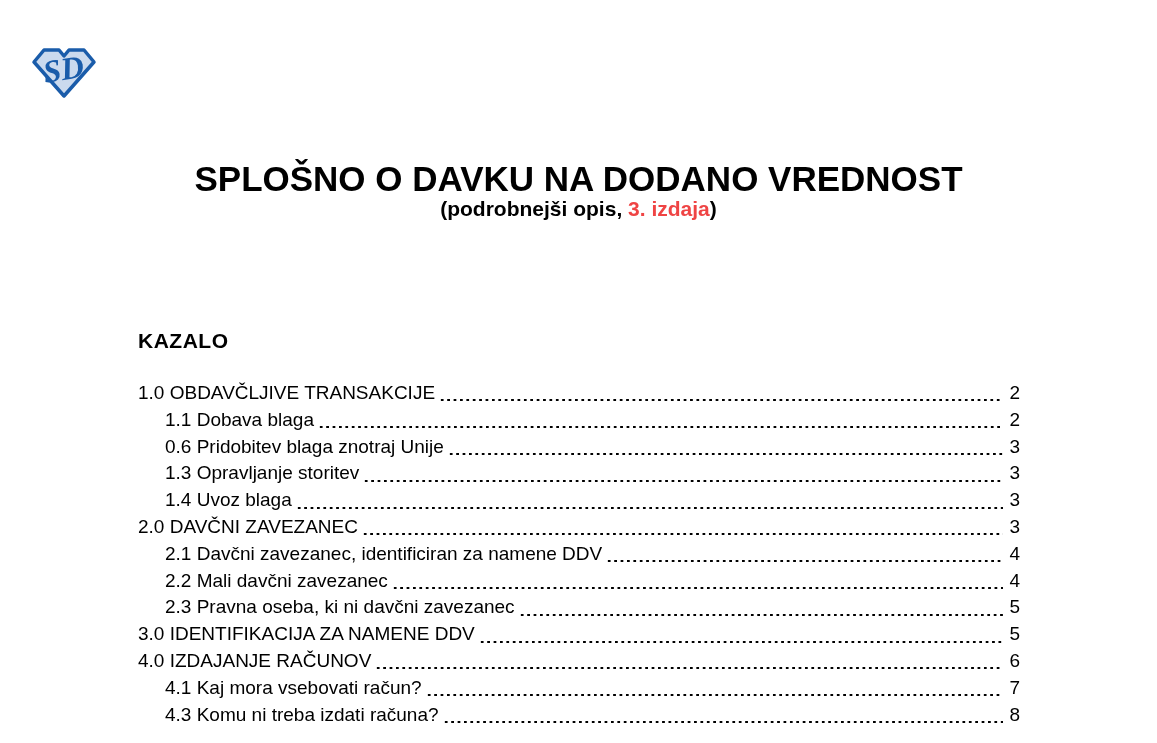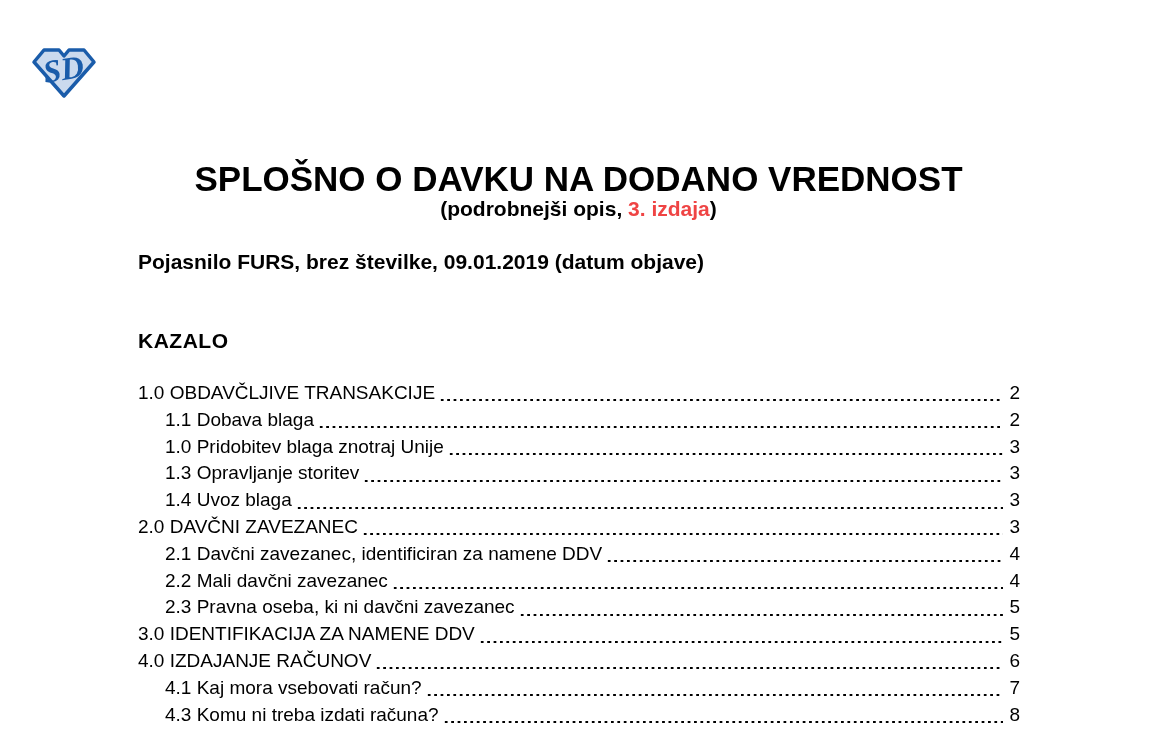--- a/index.html
+++ b/index.html
@@ -97,37 +97,36 @@
   <svg class="logo" viewBox="0 0 66 52" aria-hidden="true">
     <path d="M3,15 L13,3 L28,3 L33,9 L38,3 L53,3 L63,15 L33,49 Z" fill="#cbdaee" stroke="#1a5caa" stroke-width="3.5" stroke-linejoin="round"></path>
     <text x="33" y="33" text-anchor="middle" font-family="Liberation Serif, serif" font-style="italic" font-weight="bold" font-size="32" fill="#1a5caa" transform="rotate(-9 33 26)">SD</text>
   </svg>
 
   <div class="title-block">
     <div class="doc-title">SPLOŠNO O DAVKU NA DODANO VREDNOST</div>
     <div class="doc-subtitle"><span>(podrobnejši opis, </span><span style="color: #ef4444;">3. izdaja</span><span>)</span></div>
   </div>
 
-  <div class="byline">Pojasnilo FURS, brez številke, 09.01.2019 (datum objave)</div>
 
   <div class="toc-heading">KAZALO</div>
 
   <div class="toc-list">
       <div class="toc-row">
       <span class="toc-label">1.0 OBDAVČLJIVE TRANSAKCIJE</span>
       <span class="toc-leader"></span>
       <span class="toc-page">2</span>
     </div>
       <div class="toc-row indent">
       <span class="toc-label">1.1 Dobava blaga</span>
       <span class="toc-leader"></span>
       <span class="toc-page">2</span>
     </div>
       <div class="toc-row indent">
-      <span class="toc-label">1.0 Pridobitev blaga znotraj Unije</span>
+      <span class="toc-label">0.6 Pridobitev blaga znotraj Unije</span>
       <span class="toc-leader"></span>
       <span class="toc-page">3</span>
     </div>
       <div class="toc-row indent">
       <span class="toc-label">1.3 Opravljanje storitev</span>
       <span class="toc-leader"></span>
       <span class="toc-page">3</span>
     </div>
       <div class="toc-row indent">
       <span class="toc-label">1.4 Uvoz blaga</span>

